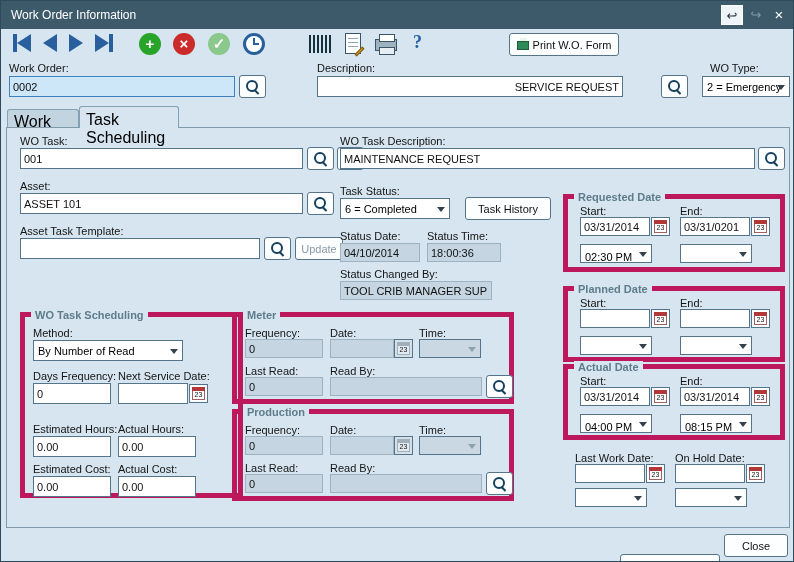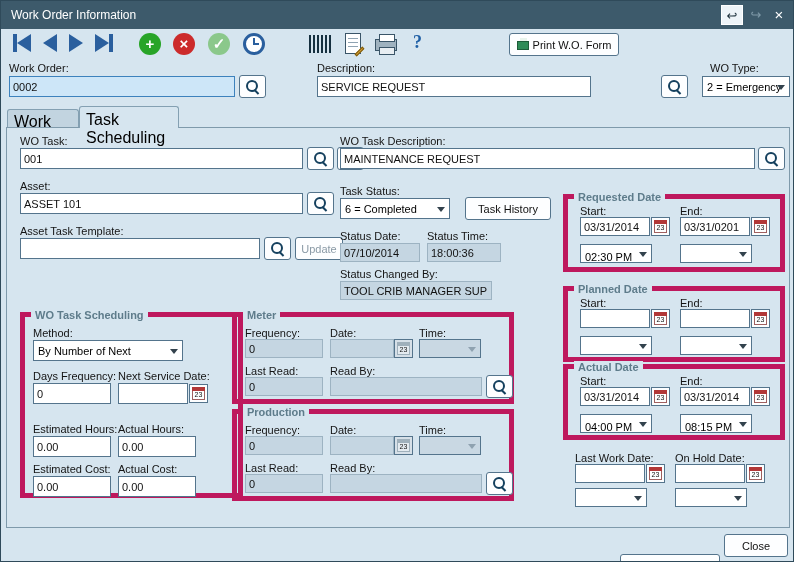--- a/index.html
+++ b/index.html
@@ -103,21 +103,21 @@
       <span class="pencil"></span>
     </div>
   <div class="prt"></div>
   <div class="help">?</div>
   <button class="btn print-btn"><span class="print-ic"></span><span>Print W.O. Form</span></button>
 
   <span class="lbl" style="left:8px;top:61px">Work Order:</span>
   <input class="inp focus" style="left: 8px; top: 75px; width: 226px;" value="0002">
   <button class="btn sbtn" style="left:238px;top:74px"><span class="mag"></span></button>
   <span class="lbl" style="left:316px;top:61px">Description:</span>
-  <input class="inp" style="left: 316px; top: 75px; width: 274px;" value="SERVICE REQUEST">
+  <input class="inp" style="left: 316px; top: 75px; width: 306px; text-align: right;" value="SERVICE REQUEST">
   <button class="btn sbtn" style="left:660px;top:74px"><span class="mag"></span></button>
   <span class="lbl" style="left:709px;top:61px">WO Type:</span>
   <div class="dd" style="left:701px;top:75px;width:88px"><span>2 = Emergency</span><span class="dd-ar"></span></div>
 
   <div class="tab" style="left:6px;top:108px;width:72px">Work Order</div>
   <div class="tab active" style="left:78px;top:105px;width:100px">Task Scheduling</div>
 
   <div class="panel">
 
     <span class="lbl" style="left:13px;top:7px">WO Task:</span>
@@ -135,21 +135,21 @@
     <div class="dd" style="left:333px;top:70px;width:110px"><span>6 = Completed</span><span class="dd-ar"></span></div>
     <button class="btn" style="left:458px;top:69px;width:86px;height:23px">Task History</button>
 
     <span class="lbl" style="left:13px;top:97px">Asset Task Template:</span>
     <input class="inp" style="left: 13px; top: 110px; width: 240px;" value="">
     <button class="btn sbtn" style="left:257px;top:109px"><span class="mag"></span></button>
     <button class="btn disabled" style="left:288px;top:109px;width:48px;height:23px">Update</button>
 
     <span class="lbl" style="left:333px;top:102px">Status Date:</span>
     <span class="lbl" style="left:420px;top:102px">Status Time:</span>
-    <div class="flat" style="left:333px;top:115px;width:80px">07/10/2014</div>
+    <div class="flat" style="left:333px;top:115px;width:80px">04/10/2014</div>
     <div class="flat" style="left:420px;top:115px;width:74px">18:00:36</div>
     <span class="lbl" style="left:333px;top:140px">Status Changed By:</span>
     <div class="flat" style="left:333px;top:153px;width:152px">TOOL CRIB MANAGER SUP</div>
 
     <div class="group" style="left:556px;top:66px;width:222px;height:78px">
       <span class="glabel">Requested Date</span>
       <span class="lbl" style="left:12px;top:6px">Start:</span>
       <span class="lbl" style="left:112px;top:6px">End:</span>
       <input class="inp sm" style="left: 12px; top: 18px; width: 70px;" value="03/31/2014">
       <button class="cal-btn" style="left:83px;top:18px">
@@ -220,21 +220,21 @@
         <span class="cal-ic">
           <span class="cal-num">23</span>
         </span>
       </button>
     <div class="dd sm" style="left:568px;top:360px;width:72px"><span></span><span class="dd-ar"></span></div>
     <div class="dd sm" style="left:668px;top:360px;width:72px"><span></span><span class="dd-ar"></span></div>
 
     <div class="group" style="left:13px;top:184px;width:223px;height:186px">
       <span class="glabel">WO Task Scheduling</span>
       <span class="lbl" style="left:8px;top:10px">Method:</span>
-      <div class="dd" style="left:8px;top:23px;width:150px"><span>By Number of Next</span><span class="dd-ar"></span></div>
+      <div class="dd" style="left:8px;top:23px;width:150px"><span>By Number of Read</span><span class="dd-ar"></span></div>
       <span class="lbl" style="left:8px;top:53px">Days Frequency:</span>
       <span class="lbl" style="left:93px;top:53px">Next Service Date:</span>
       <input class="inp" style="left: 8px; top: 66px; width: 78px;" value="0">
       <input class="inp" style="left: 93px; top: 66px; width: 70px;" value="">
       <button class="cal-btn" style="left:164px;top:67px">
           <span class="cal-ic">
             <span class="cal-num">23</span>
           </span>
         </button>
       <span class="lbl" style="left:8px;top:106px">Estimated Hours:</span>

